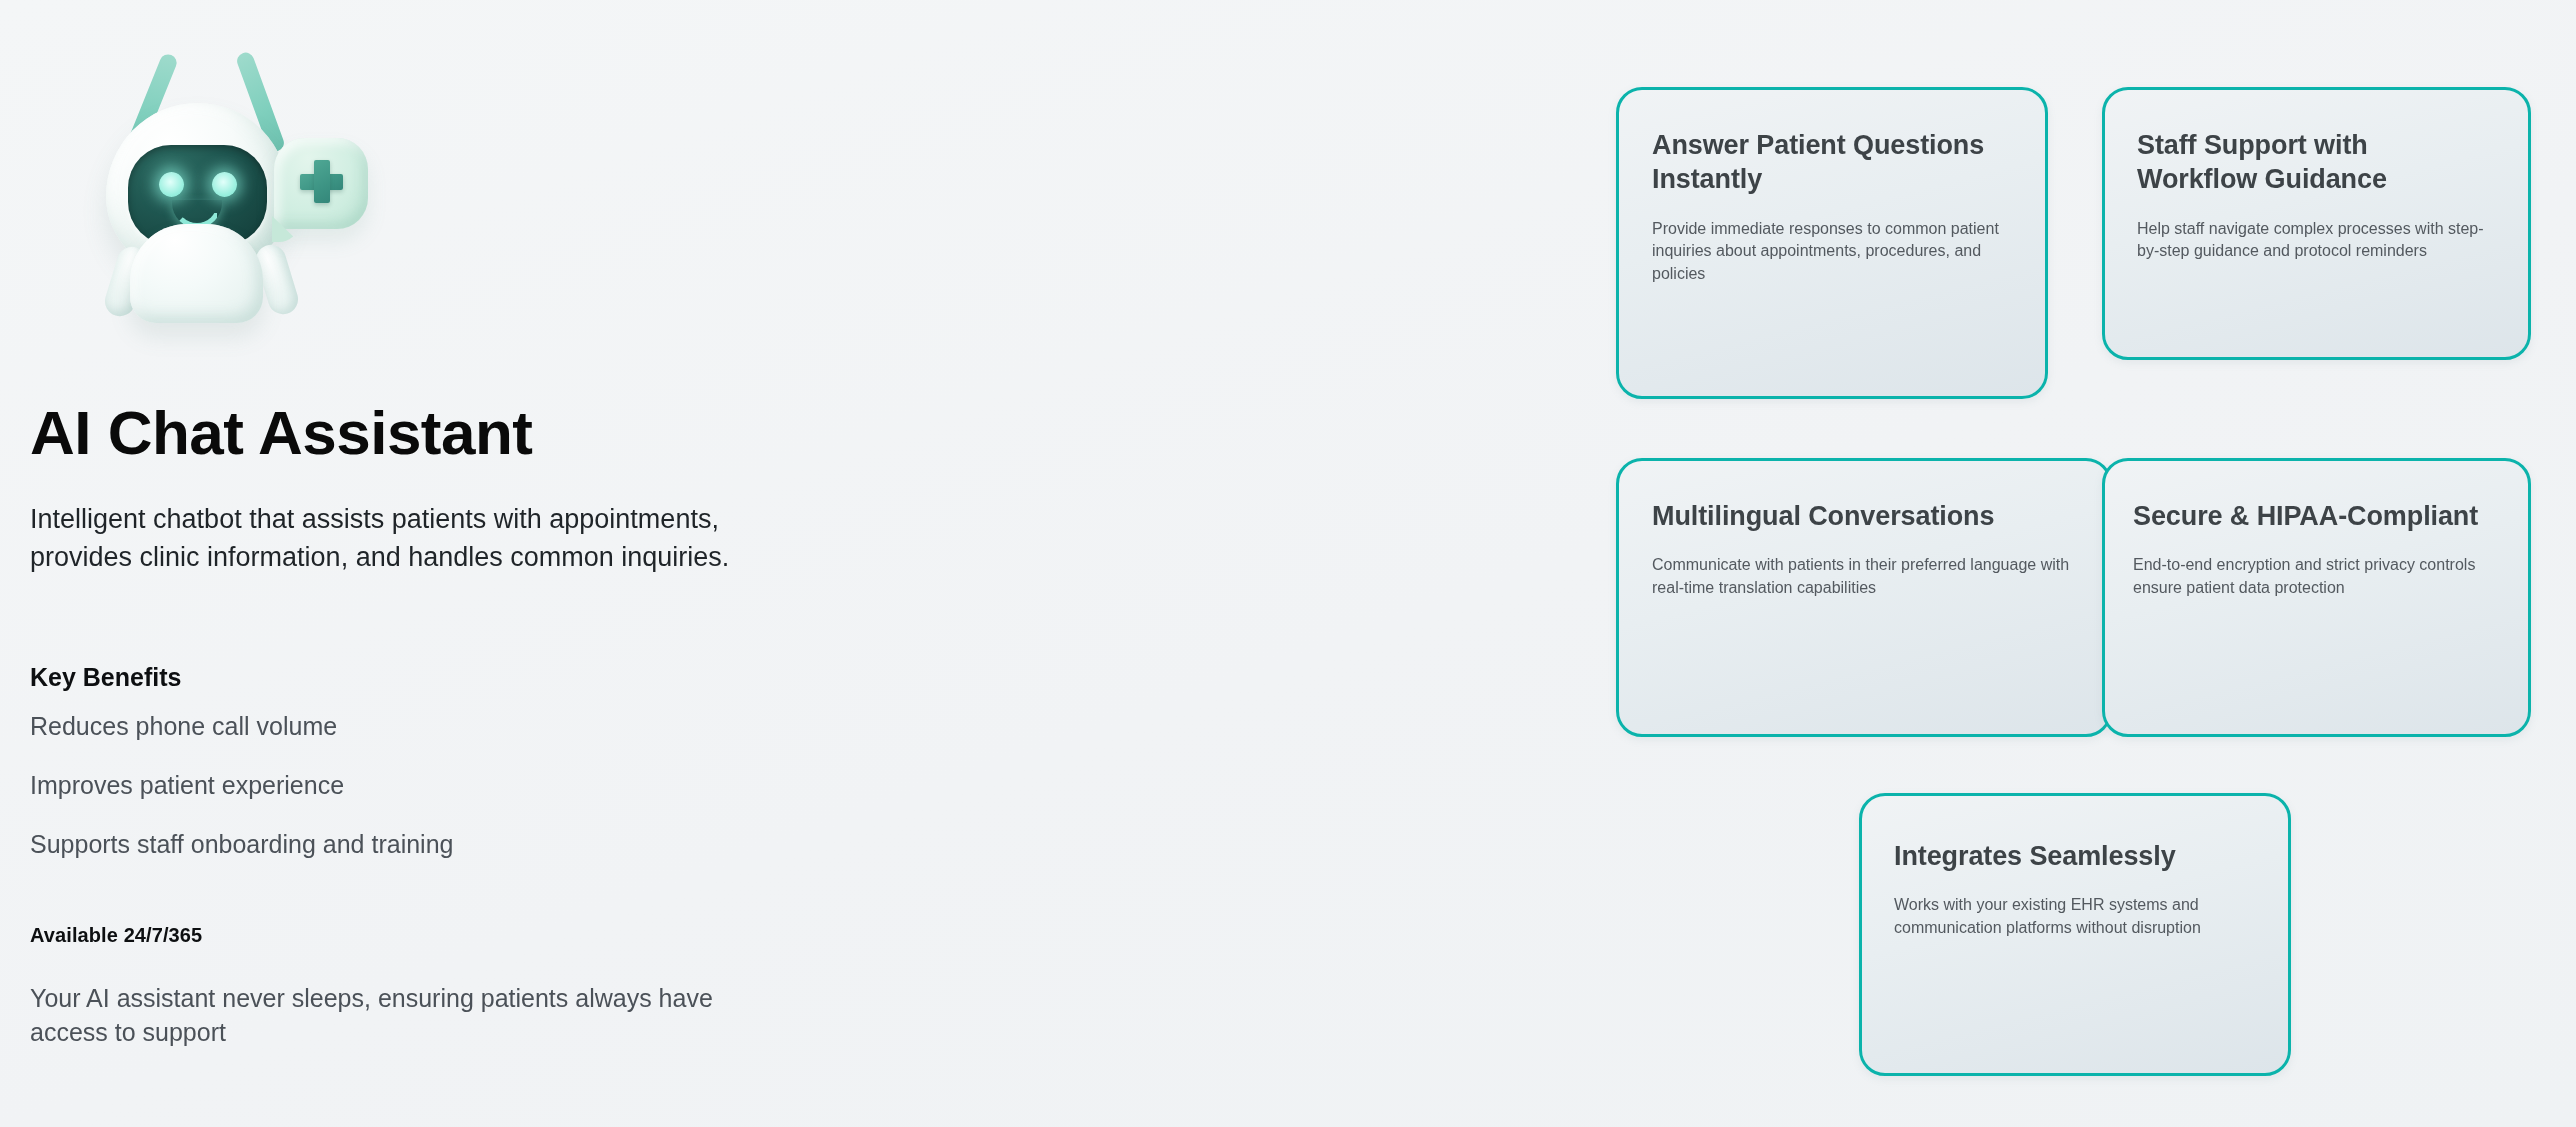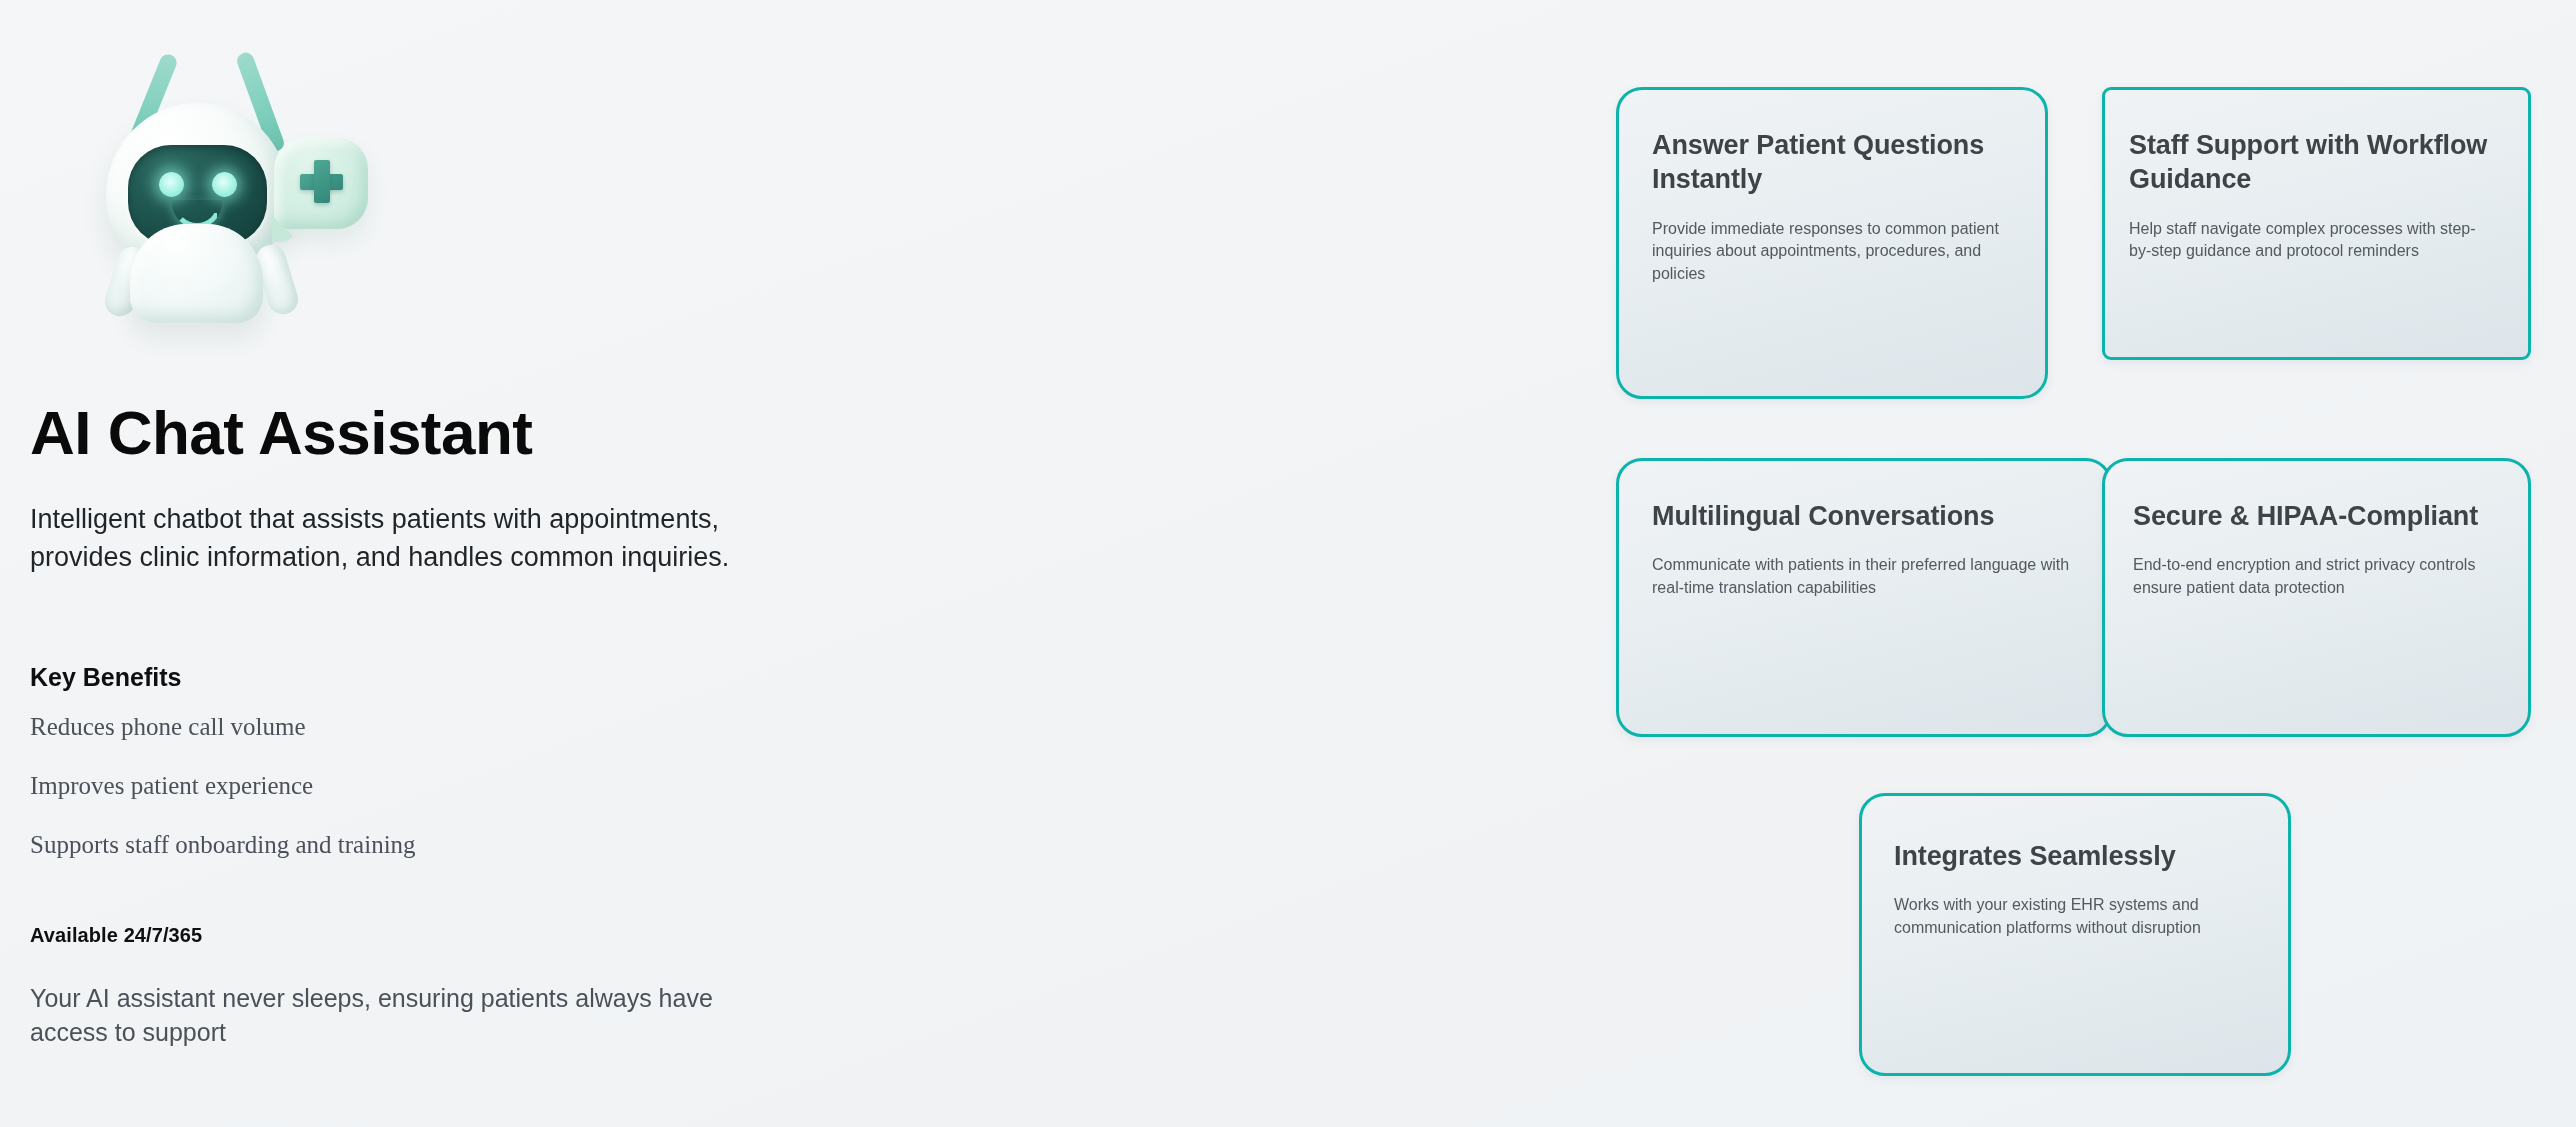--- a/index.html
+++ b/index.html
@@ -209,21 +209,20 @@
     left: 0;
     top: 714px;
     width: 750px;
     list-style: none;
   }
   #benefits-list li {
     font-size: 25px;
     line-height: 1;
     color: #4b5158;
     margin-bottom: 34px;
-    font-family: Liberation Serif, serif;
   }
 
   #availability-heading {
     position: absolute;
     left: 0;
     top: 924px;
     font-size: 20px;
     font-weight: 700;
     color: #0d0f11;
     letter-spacing: 0.1px;
@@ -273,21 +272,21 @@
     color: #53595f;
   }
 
   
   #card-0 { left: 1616px; top: 87px;  width: 432px; height: 312px; }
   #card-1 { left: 2102px; top: 87px;  width: 429px; height: 273px; }
   #card-2 { left: 1616px; top: 458px; width: 496px; height: 279px; }
   #card-3 { left: 2102px; top: 458px; width: 429px; height: 279px; }
   #card-4 { left: 1859px; top: 793px; width: 432px; height: 283px; }
 
-  #card-1 { padding-left: 24px; border-radius: 9px; }
+  #card-1 { padding-left: 32px; }
   #card-3 { padding-left: 28px; }
   #card-4 { padding-left: 32px; padding-top: 43px; }
 </style>
 </head>
 <body>
 
 <div id="page">
 
   <div id="left-col">
 

